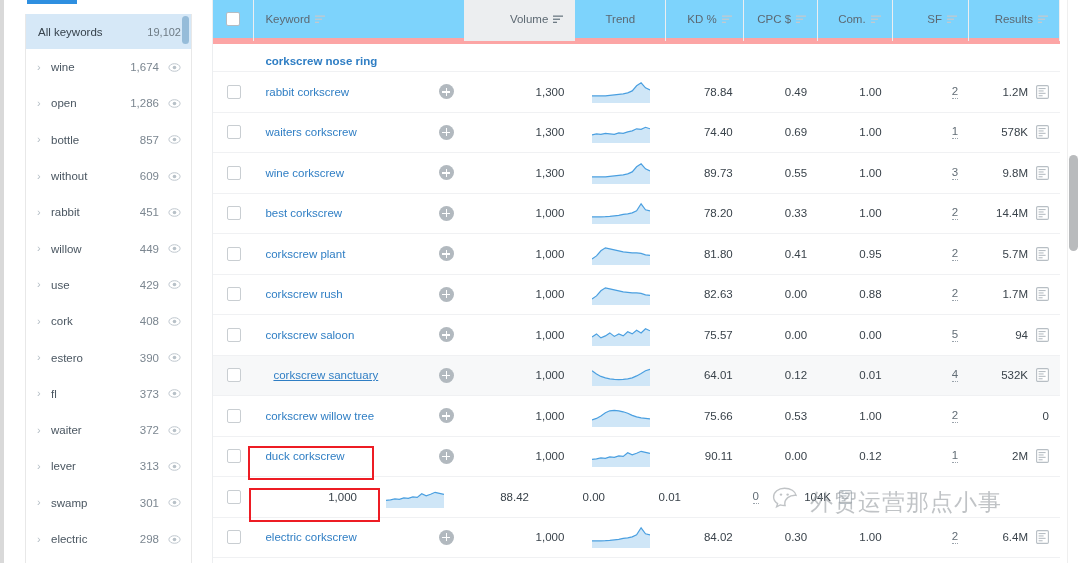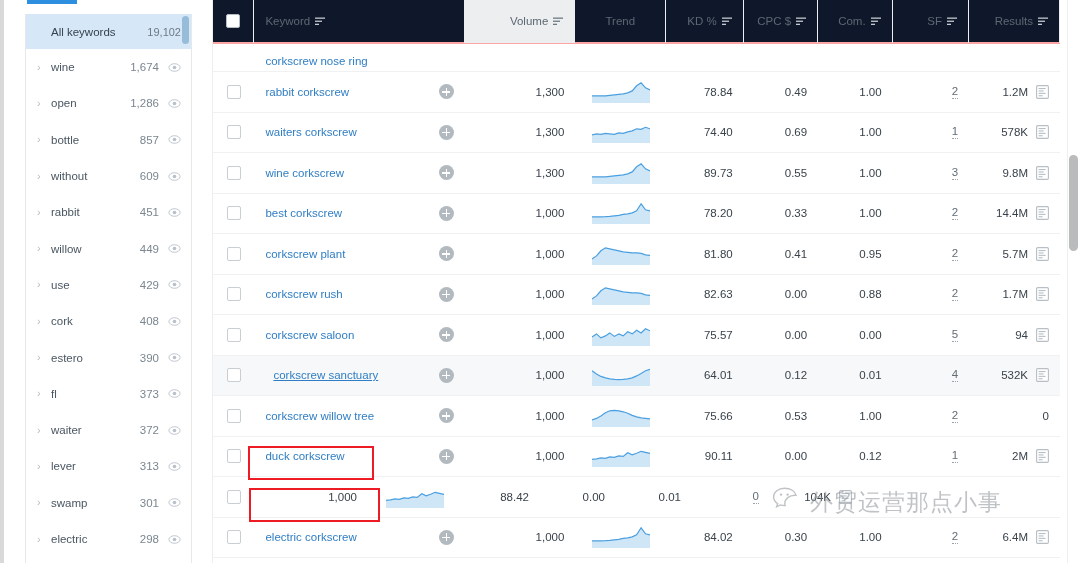--- a/index.html
+++ b/index.html
@@ -37,21 +37,21 @@
     background: #ffffff;
     border-left: 1px solid #e8e8e8;
     border-right: 1px solid #e8e8e8;
     overflow: hidden;
   }
   .sidebar-allrow {
     position: relative;
     height: 35px;
     background: #d6e8f7;
     display: flex; align-items: center;
-    padding: 0 10px 0 25px;
+    padding: 0 10px 0 12px;
   }
   .sidebar-allrow .sb-label {
     font-size: 11.5px; color: #37434d;
     flex: 1;
   }
   .sidebar-allrow .sb-count {
     font-size: 11px; color: #6d7a84;
   }
   .sb-item {
     height: 36.3px;
@@ -93,22 +93,22 @@
   .table-wrap {
     position: absolute; left: 212px; top: 0;
     width: 848px; height: 563px;
     background: #fff;
     overflow: hidden;
     border-left: 1px solid #eceef0;
   }
   .thead {
     display: flex; align-items: center;
     height: 44px;
-    background: #0f172a;
-    border-bottom: 2px solid #fca5a5;
+    background: #7dd3fc;
+    border-bottom: 6px solid #fca5a5;
   }
   .thead .th {
     font-size: 11.5px;
     color: #5c6872;
     display: flex; align-items: center;
     height: 44px;
     border-right: 1px solid #eceef0;
     padding: 0 11px;
     white-space: nowrap;
   }
@@ -128,21 +128,21 @@
   .c-results { width: 93px;  justify-content: flex-end; padding-right: 12px; }
 
   .trow {
     display: flex; align-items: center;
     height: 40.5px;
     border-bottom: 1px solid #f0f1f3;
     background: #ffffff;
     position: relative;
   }
   .trow.hovered { background: #f7f8f9; }
-  .trow.clipped { height: 28px; border-bottom: 1px solid #f0f1f3; align-items: center; }
+  .trow.clipped { height: 28px; border-bottom: 1px solid #f0f1f3; align-items: center; font-weight: bold; }
   .trow .td {
     display: flex; align-items: center;
     height: 100%;
     padding: 0 11px;
     font-size: 11.5px;
     color: #39424a;
     white-space: nowrap;
   }
   .trow.clipped .td { height: 28px; align-items: flex-end; padding-bottom: 5px; }
 

